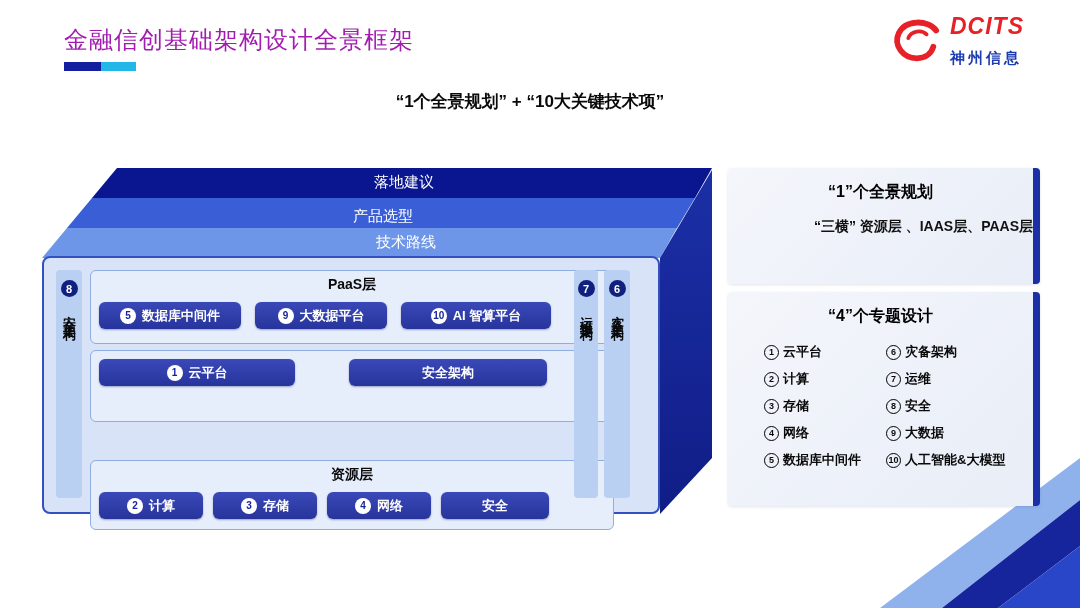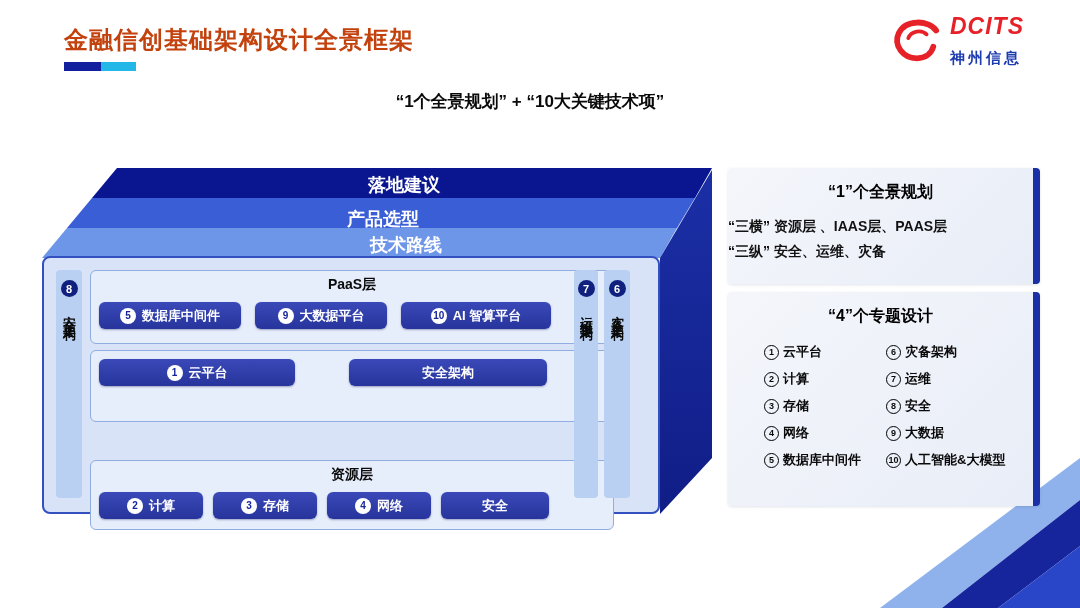--- a/index.html
+++ b/index.html
@@ -1,37 +1,37 @@
 <!DOCTYPE html>
 <html><head>
 <meta charset="utf-8">
 <style>
   html,body{margin:0;padding:0;background:#fff;}
   .stage{position:relative;width:1080px;height:608px;background:#ffffff;overflow:hidden;
          font-family:"Liberation Sans",sans-serif;color:#111;}
 
   
-  .slide-title{position:absolute;left:64px;top:24px;font-size:24px;font-weight:700;
-               color:#c2410c;letter-spacing:1px;}
+  .slide-title{position:absolute;left:64px;top:24px;font-size:24px;font-weight:400;
+               color:#a21caf;letter-spacing:1px;}
   .title-underline{position:absolute;left:64px;top:62px;width:72px;height:9px;
                background:linear-gradient(90deg,#121f9e 0 52%,#23b7e8 52% 100%);}
   .logo{position:absolute;left:890px;top:14px;display:flex;align-items:center;gap:8px;}
   .logo-swoosh{width:52px;height:48px;}
   .brand{font-size:23px;font-weight:800;color:#e62128;font-style:italic;letter-spacing:1px;line-height:24px;}
   .company{font-size:15px;font-weight:800;color:#1d3cb0;letter-spacing:3px;margin-top:11px;}
   .subtitle{position:absolute;left:0;top:90px;width:1060px;text-align:center;
             font-size:17px;font-weight:800;color:#0a0a0a;}
 
   
   .top-stack{position:absolute;left:42px;top:168px;width:672px;height:90px;}
   .band{position:absolute;inset:0;}
   .band1{background:#0a1690;clip-path:polygon(75px 0,670px 0,653px 30px,50px 30px);}
   .band2{background:#3a5ed6;clip-path:polygon(50px 30px,653px 30px,635px 60px,25px 60px);}
   .band3{background:#6e96e8;clip-path:polygon(25px 60px,635px 60px,618px 90px,0 90px);}
-  .band-label{position:absolute;transform:translateX(-50%);color:#fff;font-weight:700;font-size:18px;white-space:nowrap;}
+  .band-label{position:absolute;transform:translateX(-50%);color:#fff;font-weight:400;font-size:15px;white-space:nowrap;}
   .band1 .band-label{top:5px;left:362px;}
   .band2 .band-label{top:39px;left:341px;}
   .band3 .band-label{top:65px;left:320px;margin-left:44px;}
   .side-face{position:absolute;left:660px;top:170px;width:54px;height:346px;
              background:linear-gradient(180deg,#1b2fa6,#101d86);
              clip-path:polygon(52px 0,52px 288px,0 344px,0 88px);}
 
   
   .front-face{position:absolute;left:42px;top:256px;width:618px;height:258px;
               background:#d8e3f7;border:2px solid #3350c0;border-radius:8px;box-sizing:border-box;}
@@ -51,21 +51,21 @@
         font-weight:700;font-size:13px;display:flex;align-items:center;justify-content:center;gap:6px;
         box-shadow:0 1px 2px rgba(10,20,90,.35);white-space:nowrap;}
   .num-dot{width:16px;height:16px;border-radius:50%;background:#ffffff;color:#16259c;
            font-size:10px;font-weight:800;display:flex;align-items:center;justify-content:center;flex:none;}
 
   
   .panel{position:absolute;left:728px;width:312px;background:linear-gradient(135deg,#f4f6fb,#e8edf7);
          border-right:7px solid #1b2fa6;border-radius:4px;box-sizing:border-box;z-index:2;
          box-shadow:0 1px 3px rgba(20,30,90,.12);}
   .panel-title{text-align:center;font-size:16px;font-weight:800;color:#000;padding-top:14px;}
-  .panel-line{text-align:left;font-size:14px;font-weight:700;color:#111;line-height:25px;}
+  .panel-line{text-align:right;font-size:14px;font-weight:700;color:#111;line-height:25px;}
   .panel-body{margin-top:11px;}
   .topic-cols{display:flex;padding:16px 0 0 36px;}
   .topic-col{display:flex;flex-direction:column;gap:9px;}
   .topic-col.c1{width:122px;}
   .topic-item{display:flex;align-items:center;gap:4px;font-size:13px;font-weight:600;color:#0a0a0a;white-space:nowrap;}
   .ring{min-width:15px;height:15px;border:1.3px solid #000;border-radius:50%;box-sizing:border-box;
         display:inline-flex;align-items:center;justify-content:center;font-size:9px;font-weight:700;flex:none;}
 
   
   .corner-deco{position:absolute;right:0;bottom:0;width:230px;height:170px;z-index:1;}
@@ -168,21 +168,20 @@
   </div>
   <div class="vbar" style="left:604px;width:26px;">
     <span class="vbar-dot">6</span>
     <span class="vlabel">灾备架构</span>
   </div>
 
   <div class="panel" style="top:168px;height:116px;">
     <div class="panel-title">“1”个全景规划</div>
     <div class="panel-body">
       <div class="panel-line">“三横” 资源层 、IAAS层、PAAS层</div>
-      <div class="panel-line">“三纵” 安全、运维、灾备</div>
     </div>
   </div>
 
   <div class="panel" style="top:292px;height:214px;">
     <div class="panel-title">“4”个专题设计</div>
     <div class="topic-cols">
       <div class="topic-col c1">
         <div class="topic-item">
           <span class="ring">1</span>
           <span>云平台</span>

